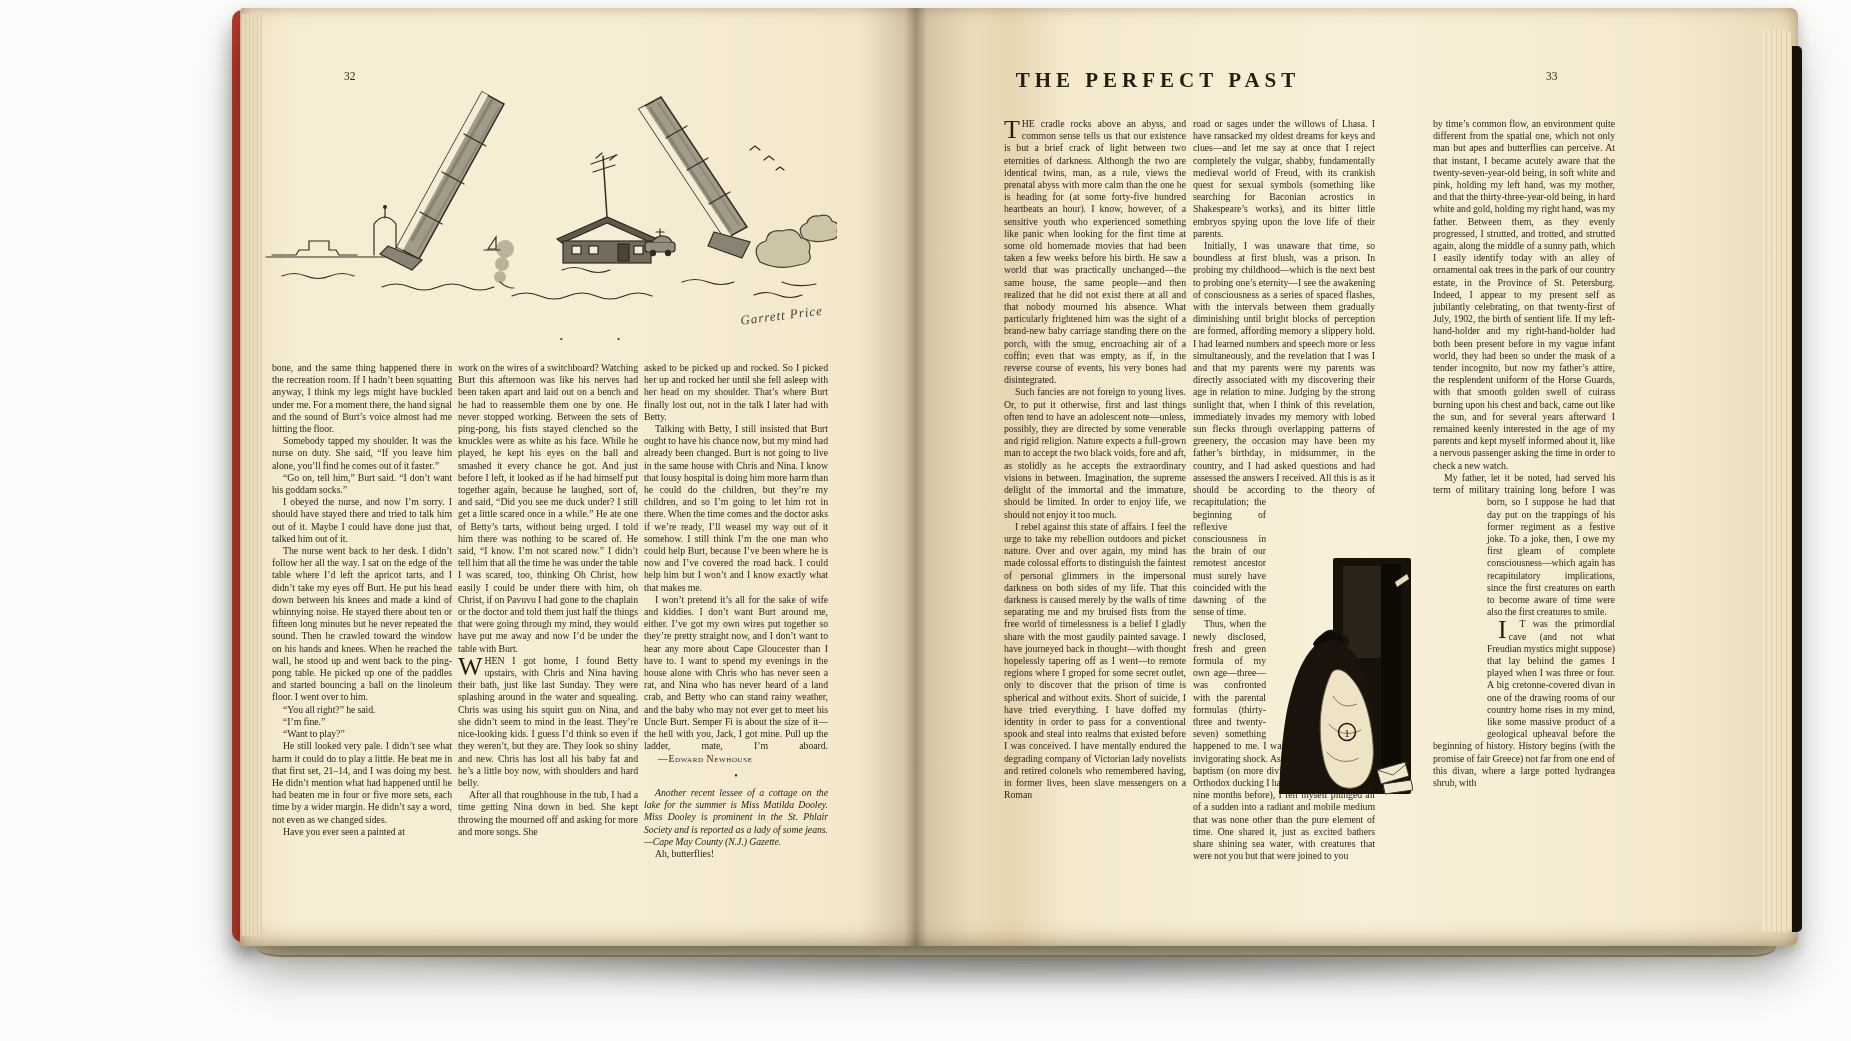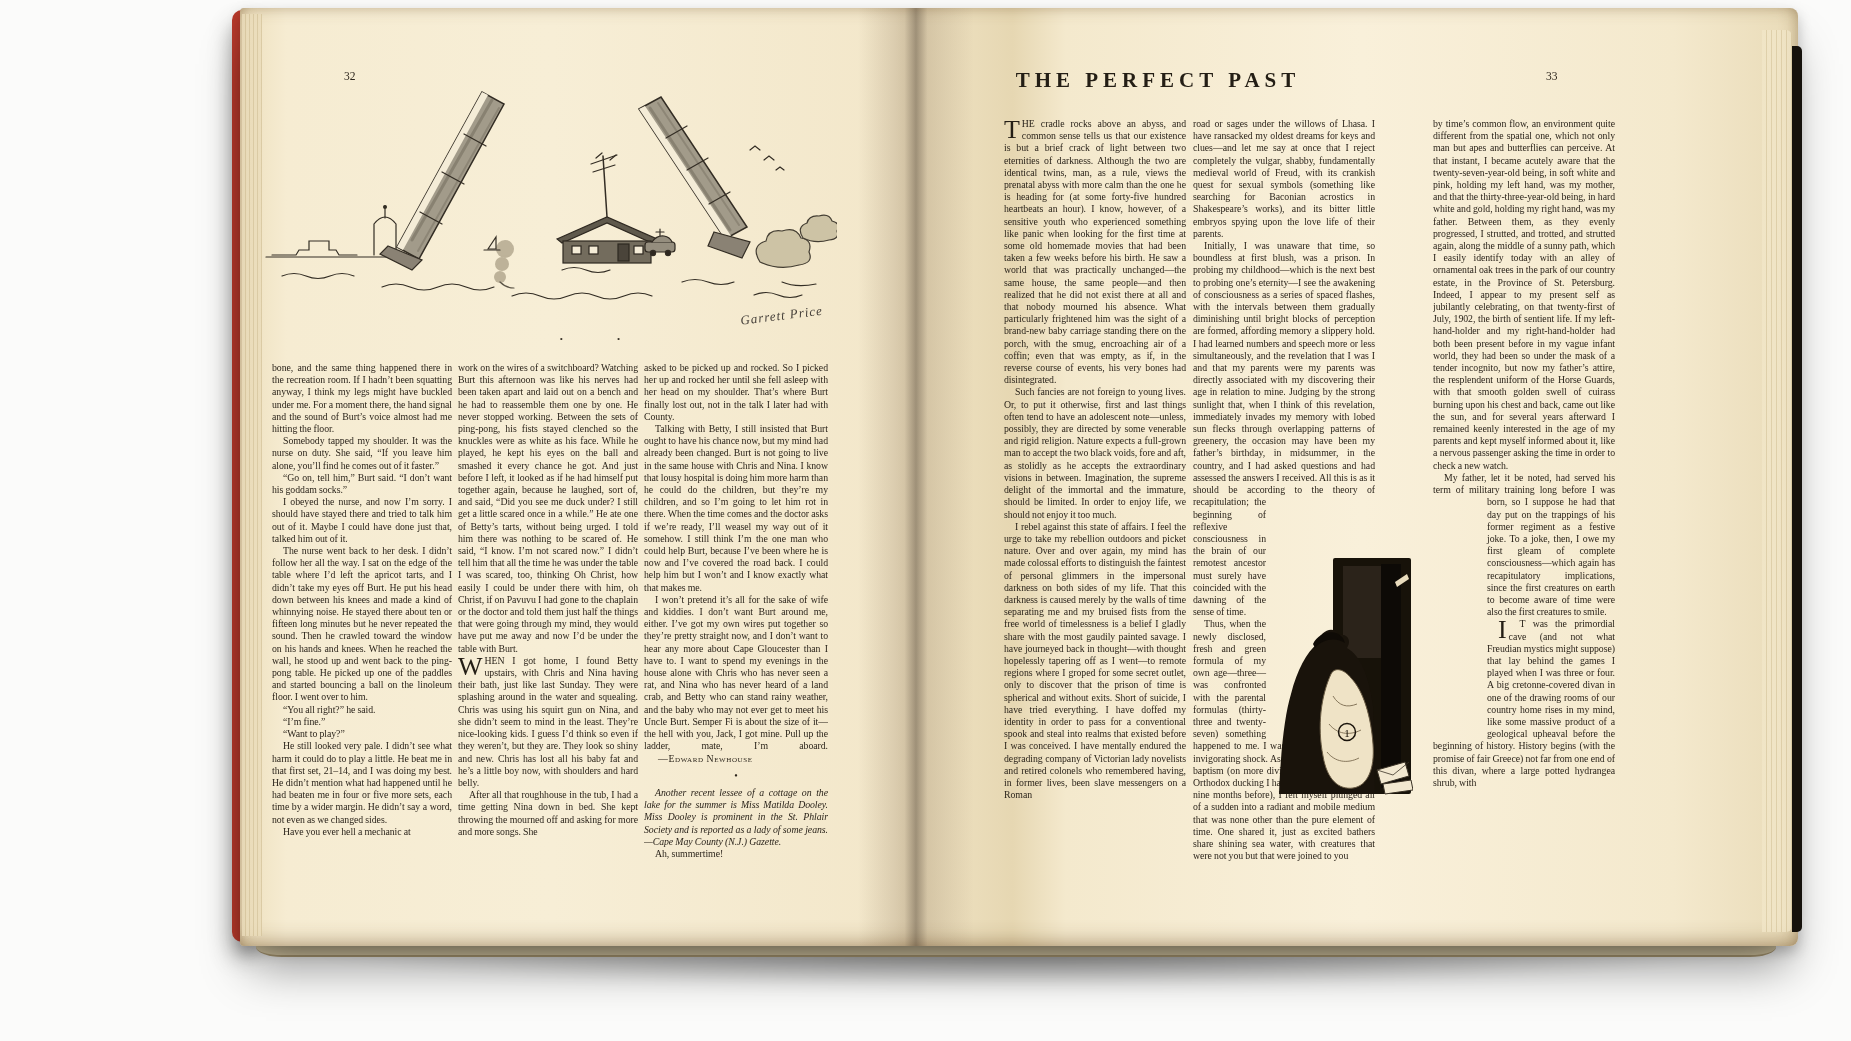--- a/index.html
+++ b/index.html
@@ -133,34 +133,34 @@
 <div class="col" style="left:272px;top:362px;width:180px;height:562px;">
     <p class="ni">bone, and the same thing happened there in the recreation room. If I hadn’t been squatting anyway, I think my legs might have buckled under me. For a moment there, the hand signal and the sound of Burt’s voice almost had me hitting the floor.</p>
     <p>Somebody tapped my shoulder. It was the nurse on duty. She said, “If you leave him alone, you’ll find he comes out of it faster.”</p>
     <p>“Go on, tell him,” Burt said. “I don’t want his goddam socks.”</p>
     <p>I obeyed the nurse, and now I’m sorry. I should have stayed there and tried to talk him out of it. Maybe I could have done just that, talked him out of it.</p>
     <p>The nurse went back to her desk. I didn’t follow her all the way. I sat on the edge of the table where I’d left the apricot tarts, and I didn’t take my eyes off Burt. He put his head down between his knees and made a kind of whinnying noise. He stayed there about ten or fifteen long minutes but he never repeated the sound. Then he crawled toward the window on his hands and knees. When he reached the wall, he stood up and went back to the ping-pong table. He picked up one of the paddles and started bouncing a ball on the linoleum floor. I went over to him.</p>
     <p>“You all right?” he said.</p>
     <p>“I’m fine.”</p>
     <p>“Want to play?”</p>
     <p>He still looked very pale. I didn’t see what harm it could do to play a little. He beat me in that first set, 21–14, and I was doing my best. He didn’t mention what had happened until he had beaten me in four or five more sets, each time by a wider margin. He didn’t say a word, not even as we changed sides.</p>
-    <p>Have you ever hell a mechanic at</p>
+    <p>Have you ever seen a painted at</p>
   </div>
 <div class="col" style="left:458px;top:362px;width:180px;height:562px;">
     <p class="ni">work on the wires of a switchboard? Watching Burt this afternoon was like his nerves had been taken apart and laid out on a bench and he had to reassemble them one by one. He never stopped working. Between the sets of ping-pong, his fists stayed clenched so the knuckles were as white as his face. While he played, he kept his eyes on the ball and smashed it every chance he got. And just before I left, it looked as if he had himself put together again, because he laughed, sort of, and said, “Did you see me duck under? I still get a little scared once in a while.” He ate one of Betty’s tarts, without being urged. I told him there was nothing to be scared of. He said, “I know. I’m not scared now.” I didn’t tell him that all the time he was under the table I was scared, too, thinking Oh Christ, how easily I could be under there with him, oh Christ, if on Pavuvu I had gone to the chaplain or the doctor and told them just half the things that were going through my mind, they would have put me away and now I’d be under the table with Burt.</p>
     <p class="ni"><span class="dropcap">W</span>HEN I got home, I found Betty upstairs, with Chris and Nina having their bath, just like last Sunday. They were splashing around in the water and squealing. Chris was using his squirt gun on Nina, and she didn’t seem to mind in the least. They’re nice-looking kids. I guess I’d think so even if they weren’t, but they are. They look so shiny and new. Chris has lost all his baby fat and he’s a little boy now, with shoulders and hard belly.</p>
     <p>After all that roughhouse in the tub, I had a time getting Nina down in bed. She kept throwing the mourned off and asking for more and more songs. She</p>
   </div>
 <div class="col" style="left:644px;top:362px;width:184px;height:562px;">
-    <p class="ni">asked to be picked up and rocked. So I picked her up and rocked her until she fell asleep with her head on my shoulder. That’s where Burt finally lost out, not in the talk I later had with County.</p>
+    <p class="ni">asked to be picked up and rocked. So I picked her up and rocked her until she fell asleep with her head on my shoulder. That’s where Burt finally lost out, not in the talk I later had with Betty.</p>
     <p>Talking with Betty, I still insisted that Burt ought to have his chance now, but my mind had already been changed. Burt is not going to live in the same house with Chris and Nina. I know that lousy hospital is doing him more harm than he could do the children, but they’re my children, and so I’m going to let him rot in there. When the time comes and the doctor asks if we’re ready, I’ll weasel my way out of it somehow. I still think I’m the one man who could help Burt, because I’ve been where he is now and I’ve covered the road back. I could help him but I won’t and I know exactly what that makes me.</p>
     <p>I won’t pretend it’s all for the sake of wife and kiddies. I don’t want Burt around me, either. I’ve got my own wires put together so they’re pretty straight now, and I don’t want to hear any more about Cape Gloucester than I have to. I want to spend my evenings in the house alone with Chris who has never seen a rat, and Nina who has never heard of a land crab, and Betty who can stand rainy weather, and the baby who may not ever get to meet his Uncle Burt. Semper Fi is about the size of it—the hell with you, Jack, I got mine. Pull up the ladder, mate, I’m aboard.<span class="story-sig">—Edward Newhouse</span></p>
     <p class="divider">•</p>
     <p class="newsbreak">Another recent lessee of a cottage on the lake for the summer is Miss Matilda Dooley. Miss Dooley is prominent in the St. Phlair Society and is reported as a lady of some jeans.—Cape May County (N.J.) Gazette.</p>
-    <p class="nb-comment">Ah, summertime!</p>
+    <p class="nb-comment">Ah, butterflies!</p>
   </div>
 
 <div class="abs" id="story-title">THE PERFECT PAST</div>
 <div class="abs pageno" style="left:1512px;top:70px;">33</div>
 
 <div class="col" style="left:1004px;top:118px;width:182px;height:806px;">
     <p class="ni"><span class="dropcap">T</span>HE cradle rocks above an abyss, and common sense tells us that our existence is but a brief crack of light between two eternities of darkness. Although the two are identical twins, man, as a rule, views the prenatal abyss with more calm than the one he is heading for (at some forty-five hundred heartbeats an hour). I know, however, of a sensitive youth who experienced something like panic when looking for the first time at some old homemade movies that had been taken a few weeks before his birth. He saw a world that was practically unchanged—the same house, the same people—and then realized that he did not exist there at all and that nobody mourned his absence. What particularly frightened him was the sight of a brand-new baby carriage standing there on the porch, with the smug, encroaching air of a coffin; even that was empty, as if, in the reverse course of events, his very bones had disintegrated.</p>
     <p>Such fancies are not foreign to young lives. Or, to put it otherwise, first and last things often tend to have an adolescent note—unless, possibly, they are directed by some venerable and rigid religion. Nature expects a full-grown man to accept the two black voids, fore and aft, as stolidly as he accepts the extraordinary visions in between. Imagination, the supreme delight of the immortal and the immature, should be limited. In order to enjoy life, we should not enjoy it too much.</p>
     <p>I rebel against this state of affairs. I feel the urge to take my rebellion outdoors and picket nature. Over and over again, my mind has made colossal efforts to distinguish the faintest of personal glimmers in the impersonal darkness on both sides of my life. That this darkness is caused merely by the walls of time separating me and my bruised fists from the free world of timelessness is a belief I gladly share with the most gaudily painted savage. I have journeyed back in thought—with thought hopelessly tapering off as I went—to remote regions where I groped for some secret outlet, only to discover that the prison of time is spherical and without exits. Short of suicide, I have tried everything. I have doffed my identity in order to pass for a conventional spook and steal into realms that existed before I was conceived. I have mentally endured the degrading company of Victorian lady novelists and retired colonels who remembered having, in former lives, been slave messengers on a Roman</p>
   </div>

